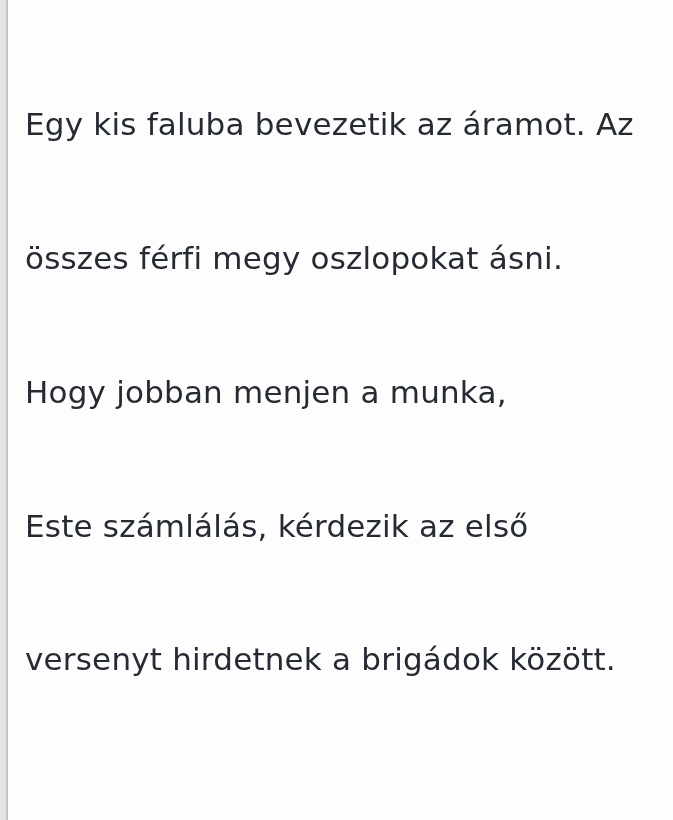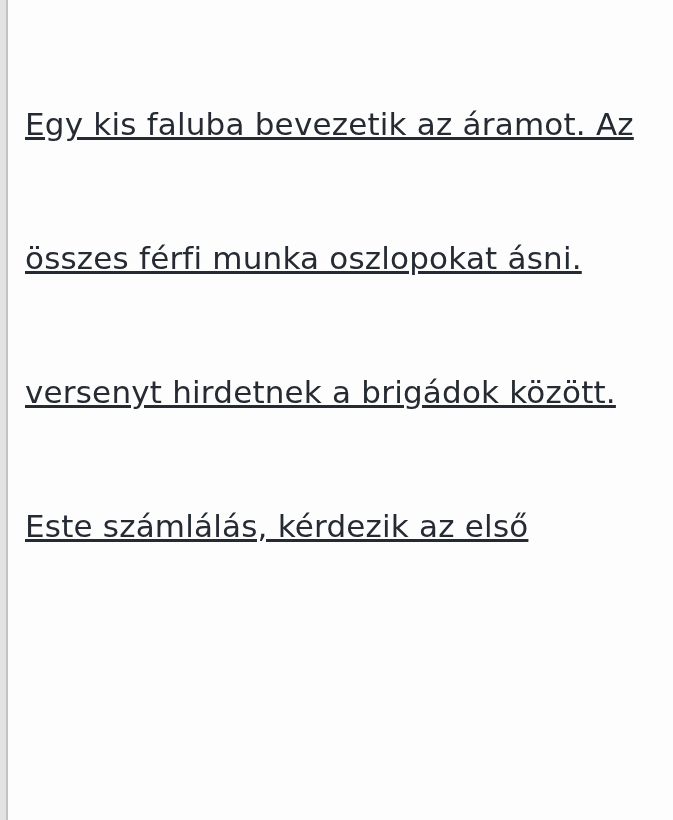--- a/index.html
+++ b/index.html
@@ -30,33 +30,33 @@
     top: 13px;
     right: 10px;
     color: #262b33;
     font-size: 31px;
     line-height: 44.6px;
     letter-spacing: 0.2px;
     white-space: pre-wrap;
   }
   .joke-line {
     height: 44.6px;
-    text-decoration: underline;
   }
 </style>
 </head>
 <body>
 
 <div class="page">
   <div class="edge-strip"></div>
   <div class="joke-text">
     <div class="joke-line">Egy kis faluba bevezetik az áramot. Az</div>
-    <div class="joke-line">összes férfi munka oszlopokat ásni.</div>
+    <div class="joke-line">összes férfi megy oszlopokat ásni.</div>
+    <div class="joke-line">Hogy jobban menjen a munka,</div>
+    <div class="joke-line">Este számlálás, kérdezik az első</div>
     <div class="joke-line">versenyt hirdetnek a brigádok között.</div>
-    <div class="joke-line">Este számlálás, kérdezik az első</div>
     
     
     
     
     
     
     
     
     
     

